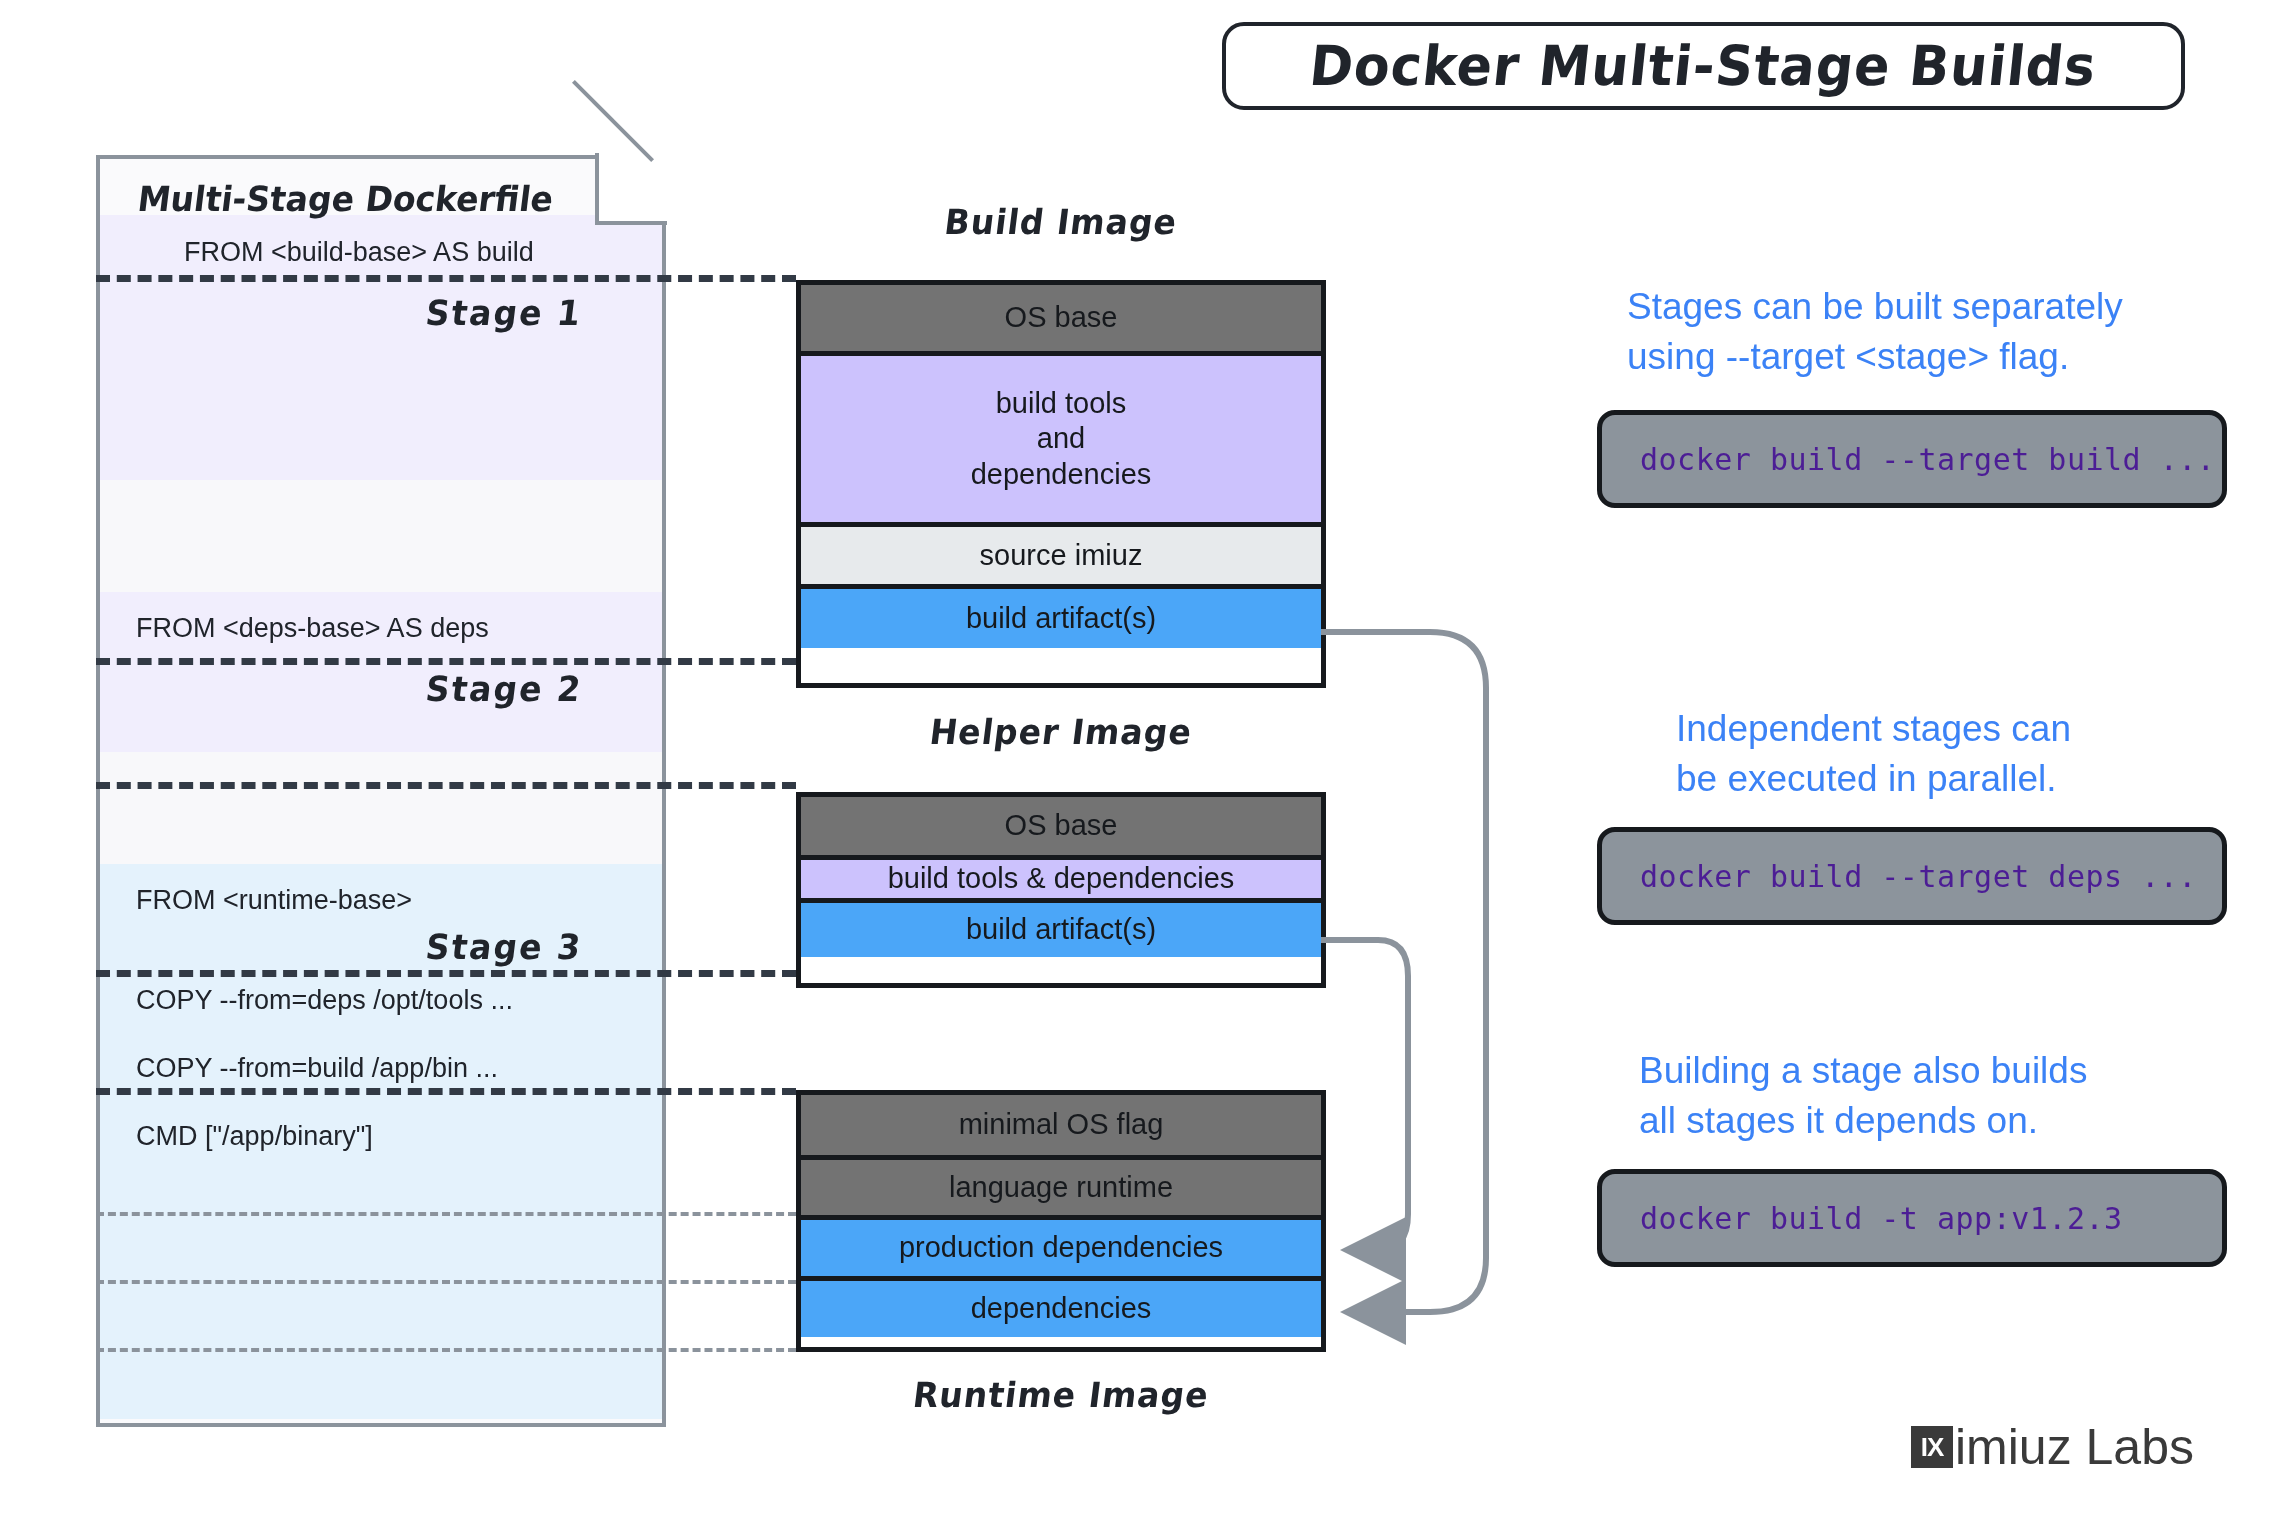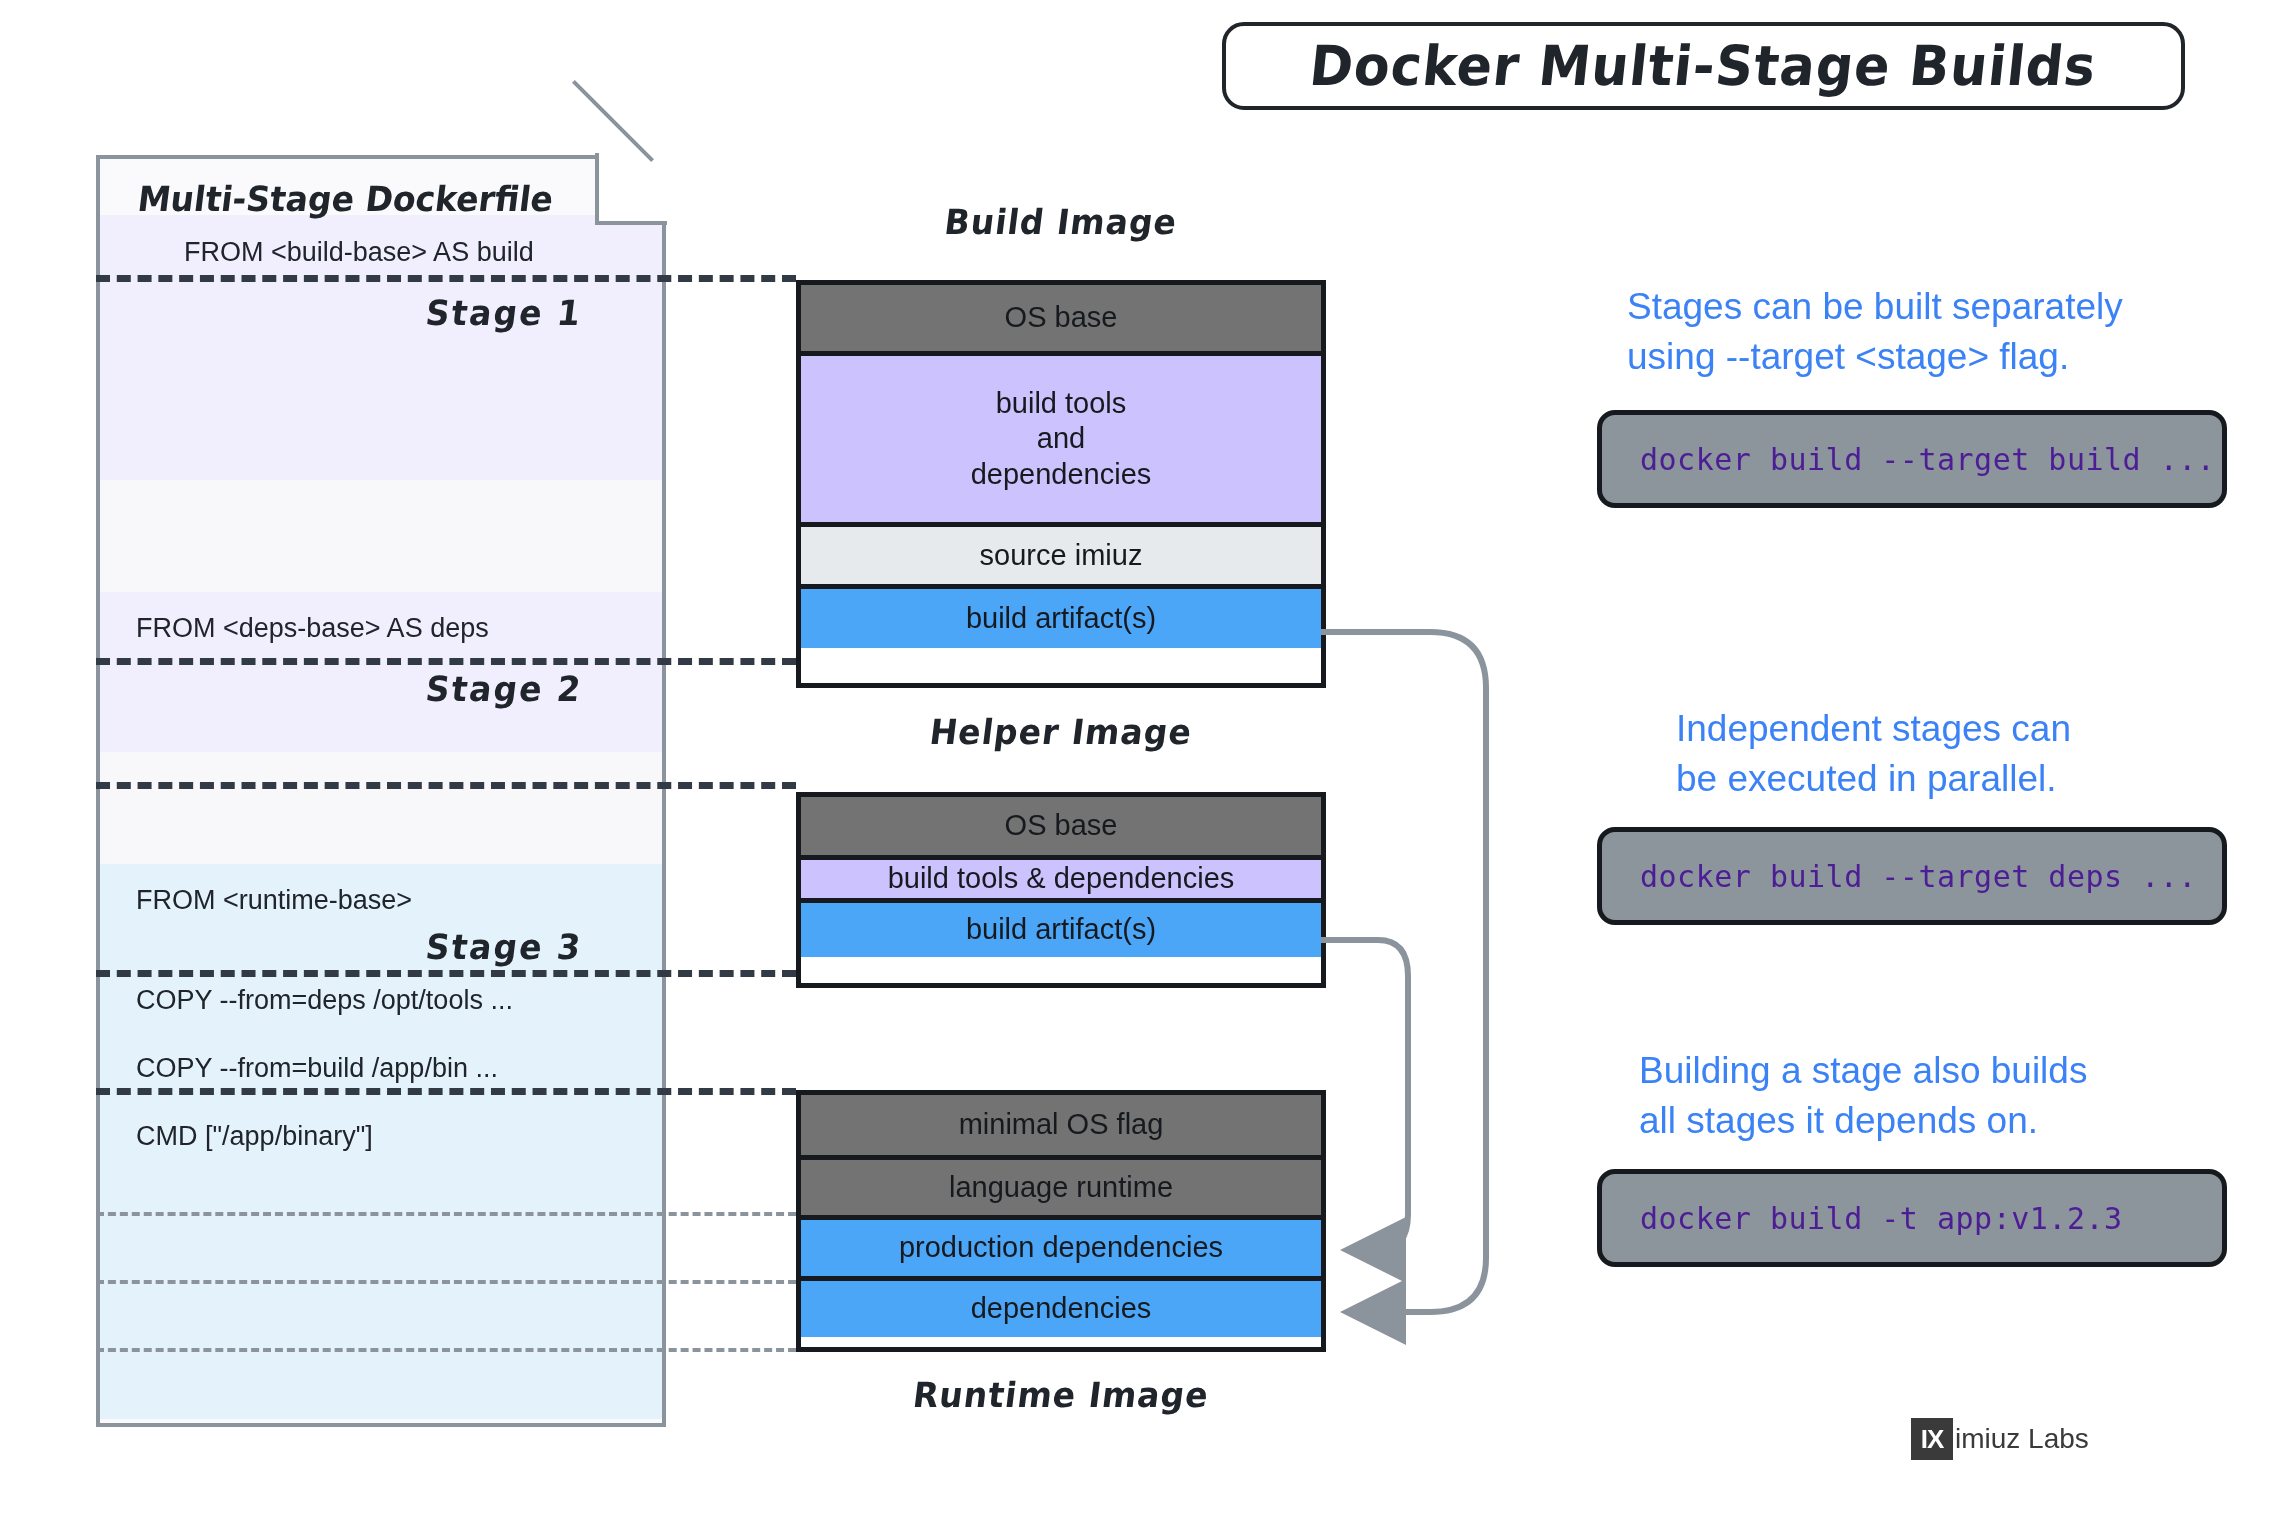--- a/index.html
+++ b/index.html
@@ -116,21 +116,21 @@
   }
 
   
   #logo{position:absolute;left:1911px;top:1418px;display:flex;align-items:center;}
   #logo-mark{
     width:42px;height:42px;background:#3a3a3a;color:#fff;
     display:flex;align-items:center;justify-content:center;
     font-size:26px;font-weight:700;font-family:"Liberation Sans",sans-serif;
     letter-spacing:-1px;
   }
-  #logo-text{font-size:28px;color:#3a3a3a;margin-left:2px;}
+  #logo-text{font-size:50px;color:#3a3a3a;margin-left:2px;}
 
   svg.connectors{position:absolute;left:0;top:0;width:2293px;height:1523px;
     pointer-events:none;}
 </style>
 </head>
 <body>
 
 <div class="stage">
 
   <div id="title-box">

